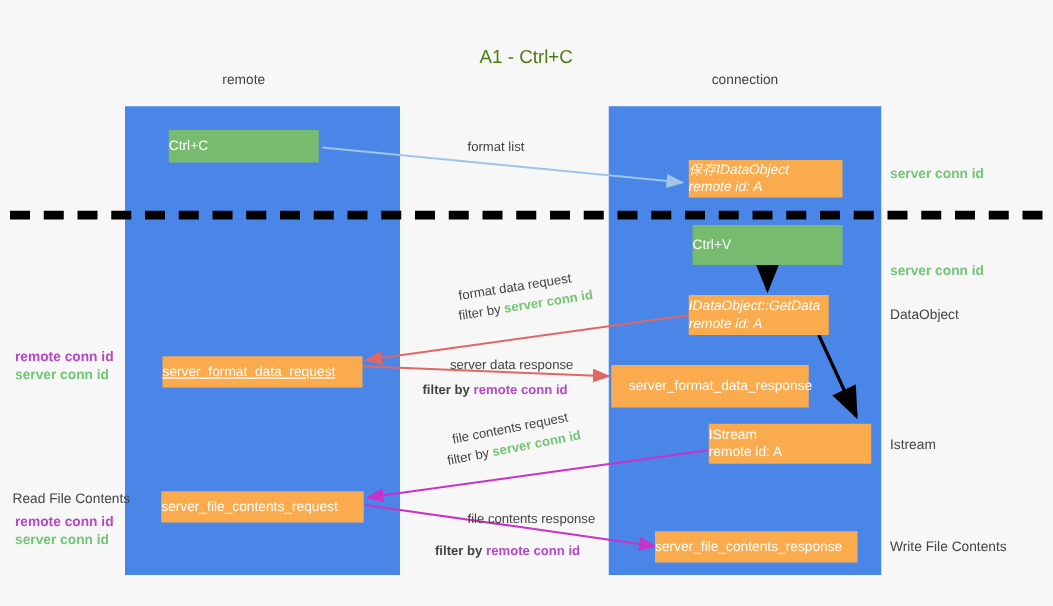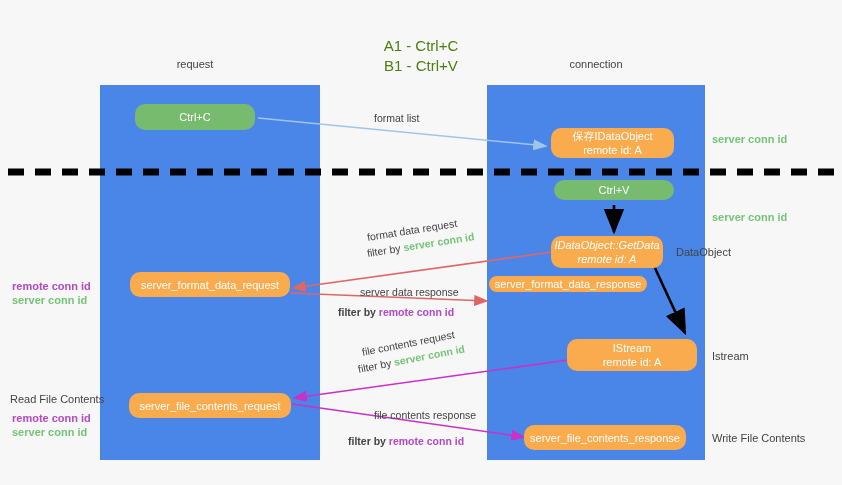--- a/index.html
+++ b/index.html
@@ -19,22 +19,22 @@
   }
 
   .lane{position:absolute;background:#4a86e8;}
   .lane-head{
     position:absolute;text-align:center;font-size:11px;line-height:13px;
     color:#434343;
   }
 
   .box{
     position:absolute;box-sizing:border-box;
-    display:flex;flex-direction:column;align-items:center;justify-content:center;
-    text-align:center;color:#ffffff;font-size:11px;line-height:14px;border-radius:10px;
+    display:flex;flex-direction:column;align-items:flex-start;justify-content:center;
+    text-align:center;color:#ffffff;font-size:11px;line-height:14px;
   }
   .box.orange{background:#f9ab4e;}
   .box.green{background:#77bb6e;}
 
   .lbl{position:absolute;font-size:10.5px;line-height:14px;color:#434343;white-space:nowrap;}
   .lbl.right{font-size:11px;}
   .green-t{color:#74c476;font-weight:bold;}
   .purple-t{color:#b349c4;font-weight:bold;}
   .rot-a{transform:rotate(-9deg);transform-origin:left center;}
   .rot-b{transform:rotate(-11deg);transform-origin:left center;}
@@ -42,25 +42,24 @@
   .stack{position:absolute;font-size:11px;line-height:14px;white-space:nowrap;}
   .plain{color:#434343;font-size:11px;line-height:15px;}
 </style>
 </head>
 <body>
 
 <div id="canvas">
 
   <div class="title">
     <div>A1 - Ctrl+C</div>
-    <div>B1 - Ctrl+V</div>
   </div>
 
   <div class="lane-head" style="left:120px;top:58px;width:150px;">
-    <div>request</div>
+    <div>remote</div>
   </div>
   <div class="lane-head" style="left:521px;top:58px;width:150px;">
     <div>connection</div>
   </div>
 
   <div class="lane" style="left:100px;top:85px;width:220px;height:375px;"></div>
   <div class="lane" style="left:487px;top:85px;width:218px;height:375px;"></div>
 
   <svg class="layer" viewBox="0 0 842 485">
     <defs>
@@ -92,39 +91,39 @@
 
     <line x1="568" y1="360" x2="294" y2="398" stroke="#c832c8" stroke-width="1.6" marker-end="url(#ar-mag)"></line>
 
     <line x1="292" y1="404" x2="524" y2="437" stroke="#c832c8" stroke-width="1.6" marker-end="url(#ar-mag)"></line>
   </svg>
 
   <div class="box green" style="left:135px;top:104px;width:120px;height:26px;">
     <span>Ctrl+C</span>
   </div>
 
-  <div class="box orange" style="left:551px;top:128px;width:123px;height:30px;">
+  <div class="box orange" style="left:551px;top:128px;width:123px;height:30px;font-style:italic;">
     <span>保存IDataObject</span>
     <span>remote id: A</span>
   </div>
 
-  <div class="box green" style="left:554px;top:180px;width:120px;height:20px;">
+  <div class="box green" style="left:554px;top:180px;width:120px;height:32px;">
     <span>Ctrl+V</span>
   </div>
 
   <div class="box orange" style="left:551px;top:236px;width:112px;height:32px;font-style:italic;">
     <span>IDataObject::GetData</span>
     <span>remote id: A</span>
   </div>
 
-  <div class="box orange" style="left:130px;top:272px;width:160px;height:25px;">
+  <div class="box orange" style="left:130px;top:285px;width:160px;height:25px;text-decoration:underline;">
     <span>server_format_data_request</span>
   </div>
 
-  <div class="box orange" style="left:489px;top:276px;width:158px;height:16px;">
+  <div class="box orange" style="left:489px;top:292px;width:158px;height:34px;padding-left:14px;">
     <span>server_format_data_response</span>
   </div>
 
   <div class="box orange" style="left:567px;top:339px;width:130px;height:32px;">
     <span>IStream</span>
     <span>remote id: A</span>
   </div>
 
   <div class="box orange" style="left:524px;top:425px;width:162px;height:25px;">
     <span>server_file_contents_response</span>
@@ -151,21 +150,21 @@
     <span>filter by </span><span class="green-t">server conn id</span>
   </div>
 
   <div class="lbl" style="left:374px;top:408px;">file contents response</div>
   <div class="lbl" style="left:348px;top:434px;">
     <span class="bold">filter by </span><span class="purple-t">remote conn id</span>
   </div>
 
   <div class="lbl right green-t" style="left:712px;top:132px;">server conn id</div>
   <div class="lbl right green-t" style="left:712px;top:210px;">server conn id</div>
-  <div class="lbl right plain" style="left:676px;top:245px;">DataObject</div>
+  <div class="lbl right plain" style="left:712px;top:245px;">DataObject</div>
   <div class="lbl right plain" style="left:712px;top:349px;">Istream</div>
   <div class="lbl right plain" style="left:712px;top:431px;">Write File Contents</div>
 
   <div class="stack" style="left:12px;top:279px;">
     <div class="purple-t">remote conn id</div>
     <div class="green-t">server conn id</div>
   </div>
 
   <div class="lbl right plain" style="left:10px;top:392px;">Read File Contents</div>
   <div class="stack" style="left:12px;top:411px;">

